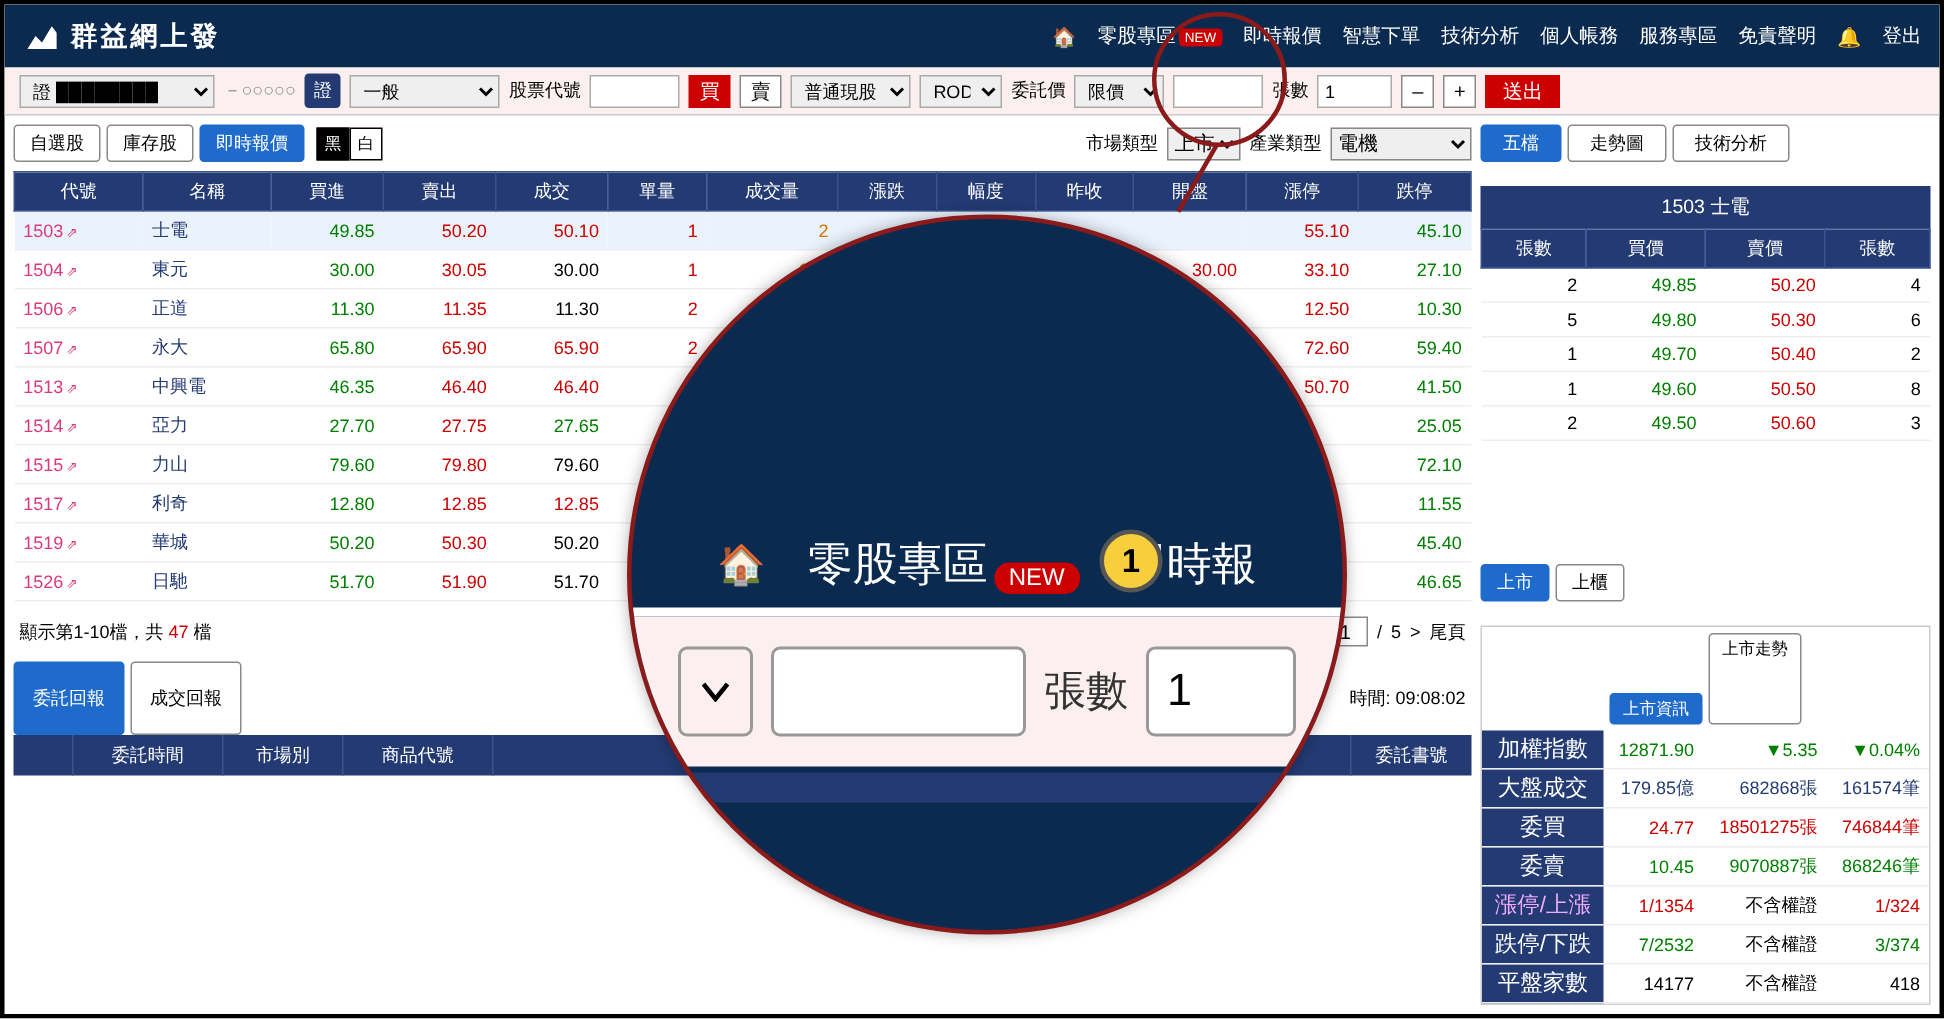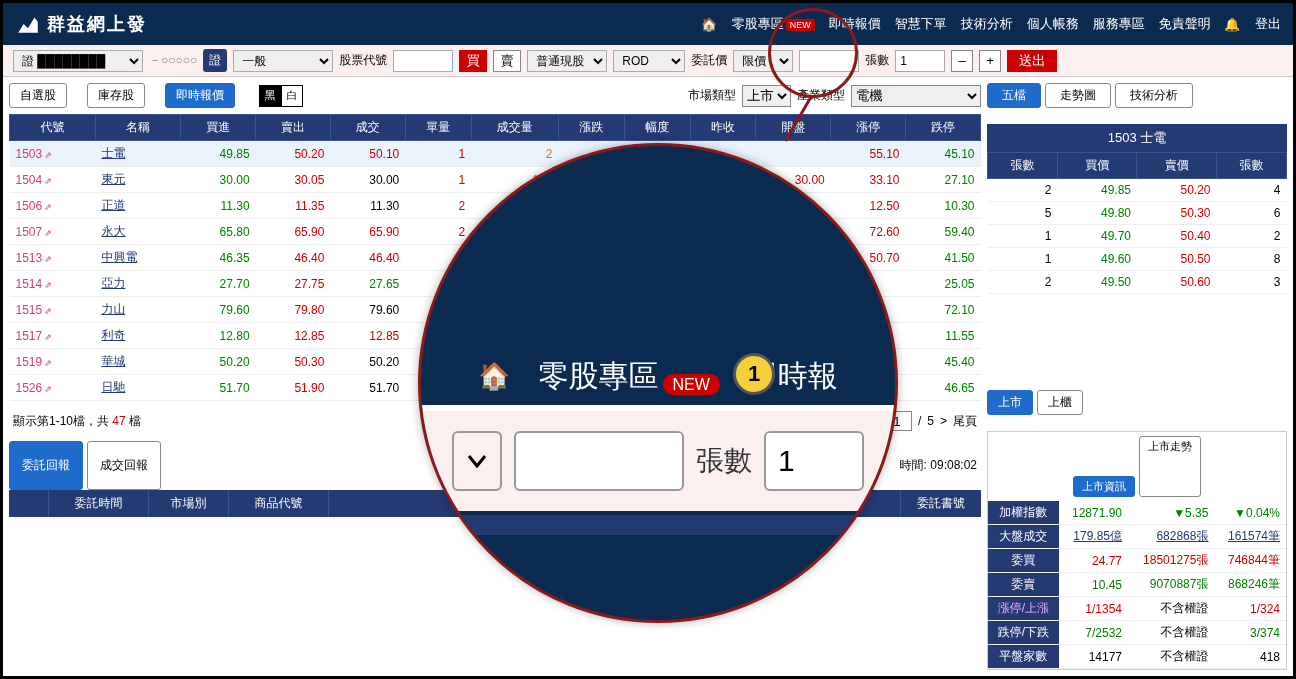--- a/index.html
+++ b/index.html
@@ -13,52 +13,52 @@
 .orderbar { background: #fbeff0; height: 32px; display: flex; align-items: center; gap: 6px; padding: 0 10px; border-bottom: 1px solid #ccc; }
 .orderbar select, .orderbar input { height: 22px; border: 1px solid #aaa; font-size: 12px; padding: 0 4px; }
 .orderbar .sep { color: #888; }
 .btn-buy { background: #c00; color: #fff; border: none; width: 28px; height: 22px; cursor: pointer; }
 .btn-sell { background: #fff; color: #000; border: 1px solid #888; width: 28px; height: 22px; cursor: pointer; }
 .qty-btn { background: #fff; border: 1px solid #888; width: 22px; height: 22px; cursor: pointer; }
 .btn-submit { background: #c00; color: #fff; border: none; width: 50px; height: 22px; cursor: pointer; }
 .main { display: flex; padding: 6px; gap: 6px; height: calc(100% - 74px); }
 .left { flex: 1; display: flex; flex-direction: column; gap: 6px; min-width: 0; }
 .right { width: 300px; display: flex; flex-direction: column; gap: 16px; }
-.tabs { display: flex; gap: 20px; align-items: center; }
+.tabs { display: flex; gap: 4px; align-items: center; }
 .tab { border: 1px solid #888; padding: 3px 10px; cursor: pointer; background: #fff; border-radius: 3px; font-size: 12px; }
 .tab.active { background: #1e6bcc; color: #fff; border-color: #1e6bcc; }
 .bw-toggle { display: flex; margin-left: 4px; }
 .bw-b { background: #000; color: #fff; width: 22px; height: 22px; display: flex; align-items: center; justify-content: center; border: 1px solid #000; font-size: 11px; }
 .bw-w { background: #fff; color: #000; width: 22px; height: 22px; display: flex; align-items: center; justify-content: center; border: 1px solid #000; font-size: 11px; }
 .market-sel { margin-left: auto; display: flex; gap: 6px; align-items: center; font-size: 12px; }
 .market-sel select { height: 22px; border: 1px solid #888; }
 table { border-collapse: collapse; width: 100%; font-size: 12px; }
 th { background: #233a73; color: #fff; padding: 4px 6px; text-align: center; font-weight: normal; border: 1px solid #3a528f; }
 td { padding: 4px 6px; text-align: right; border-bottom: 1px solid #eee; }
 td.l { text-align: left; }
 .red { color: #c00; }
 .grn { color: #008000; }
-.blu { color: #233a73; text-decoration: underline; }
+.blu { color: #233a73; }
 .ora { color: #d87500; }
 .pnk { color: #d83a7c; }
 .hl { background: #eaf2fc; }
 .link-icon { color: #d83a7c; font-size: 9px; margin-left: 2px; }
 .paging { display: flex; align-items: center; gap: 6px; font-size: 12px; padding: 4px; }
 .paging .info { flex: 1; }
 .paging input { width: 30px; height: 20px; text-align: center; border: 1px solid #888; }
 .five-tabs { display: flex; gap: 4px; }
 .five-tabs .tab { padding: 3px 14px; }
 .five-title { background: #233a73; color: #fff; text-align: center; padding: 5px; font-size: 13px; }
 .five-table th { background: #233a73; color: #fff; }
 .five-table td { border-bottom: 1px solid #eee; }
 .five-gray { background: #f0f0f0; }
 .mkt-tabs { display: flex; gap: 4px; }
 .mkt-sub { display: flex; justify-content: center; gap: 4px; padding: 4px; }
 .mkt-tbl td { text-align: right; padding: 3px 6px; }
-.mkt-row-h { background: #233a73; color: #fff; padding: 3px 6px; text-align: center; font-size: 12px; }
+.mkt-row-h { background: #233a73; color: #fff; padding: 3px 6px; text-align: center; font-size: 15px; }
 .order-sub { display: flex; gap: 4px; }
 .order-sub .tab { padding: 15px 12px; }
 .order-hdr { display: flex; background: #233a73; color: #fff; font-size: 12px; }
 .order-hdr div { padding: 5px 8px; border-right: 1px solid #3a528f; text-align: center; }
 .order-time { text-align: right; font-size: 12px; padding: 2px 4px; }
 
 
 .zoom-circle { position: absolute; left: 415px; top: 140px; width: 480px; height: 480px; border-radius: 50%; border: 3px solid #8b1a1a; background: #0b2a4f; overflow: hidden; display: flex; flex-direction: column; box-shadow: 0 0 10px rgba(0,0,0,0.3); }
 .zoom-circle::before { content:""; position:absolute; top:0;left:0;right:0;bottom:0; border-radius:50%; pointer-events:none; }
 .zoom-nav { color: #fff; font-size: 30px; display: flex; align-items: center; justify-content: center; gap: 28px; margin-top: 210px; }
@@ -104,21 +104,21 @@
   <div class="orderbar">
     <select style="width:130px"><option>證 ████████</option></select>
     <span class="sep">－○○○○○</span>
     <span style="background:#233a73;color:#fff;padding:3px 6px;border-radius:3px;">證</span>
     <select style="width:100px"><option>一般</option></select>
     <span>股票代號</span>
     <input style="width: 60px;">
     <button class="btn-buy">買</button>
     <button class="btn-sell">賣</button>
     <select style="width:80px"><option>普通現股</option></select>
-    <select style="width:72px"><option>ROD</option></select>
+    <select style="width:55px"><option>ROD</option></select>
     <span>委託價</span>
     <select style="width:60px"><option>限價</option></select>
     <input style="width: 60px;">
     <span>張數</span>
     <input style="width: 50px;" value="1">
     <button class="qty-btn">–</button>
     <button class="qty-btn">+</button>
     <button class="btn-submit">送出</button>
   </div>
 
@@ -130,21 +130,21 @@
         <span class="tab">庫存股</span>
         <span class="tab active">即時報價</span>
         <div class="bw-toggle">
           <div class="bw-b">黑</div>
           <div class="bw-w">白</div>
         </div>
         <div class="market-sel">
           <span>市場類型</span>
           <select><option>上市</option></select>
           <span>產業類型</span>
-          <select style="width:130px"><option>電機</option></select>
+          <select style="width:94px"><option>電機</option></select>
         </div>
       </div>
 
       <table>
         <thead>
             <tr id="wh">
               <th>代號</th>
               <th>名稱</th>
               <th>買進</th>
               <th>賣出</th>

